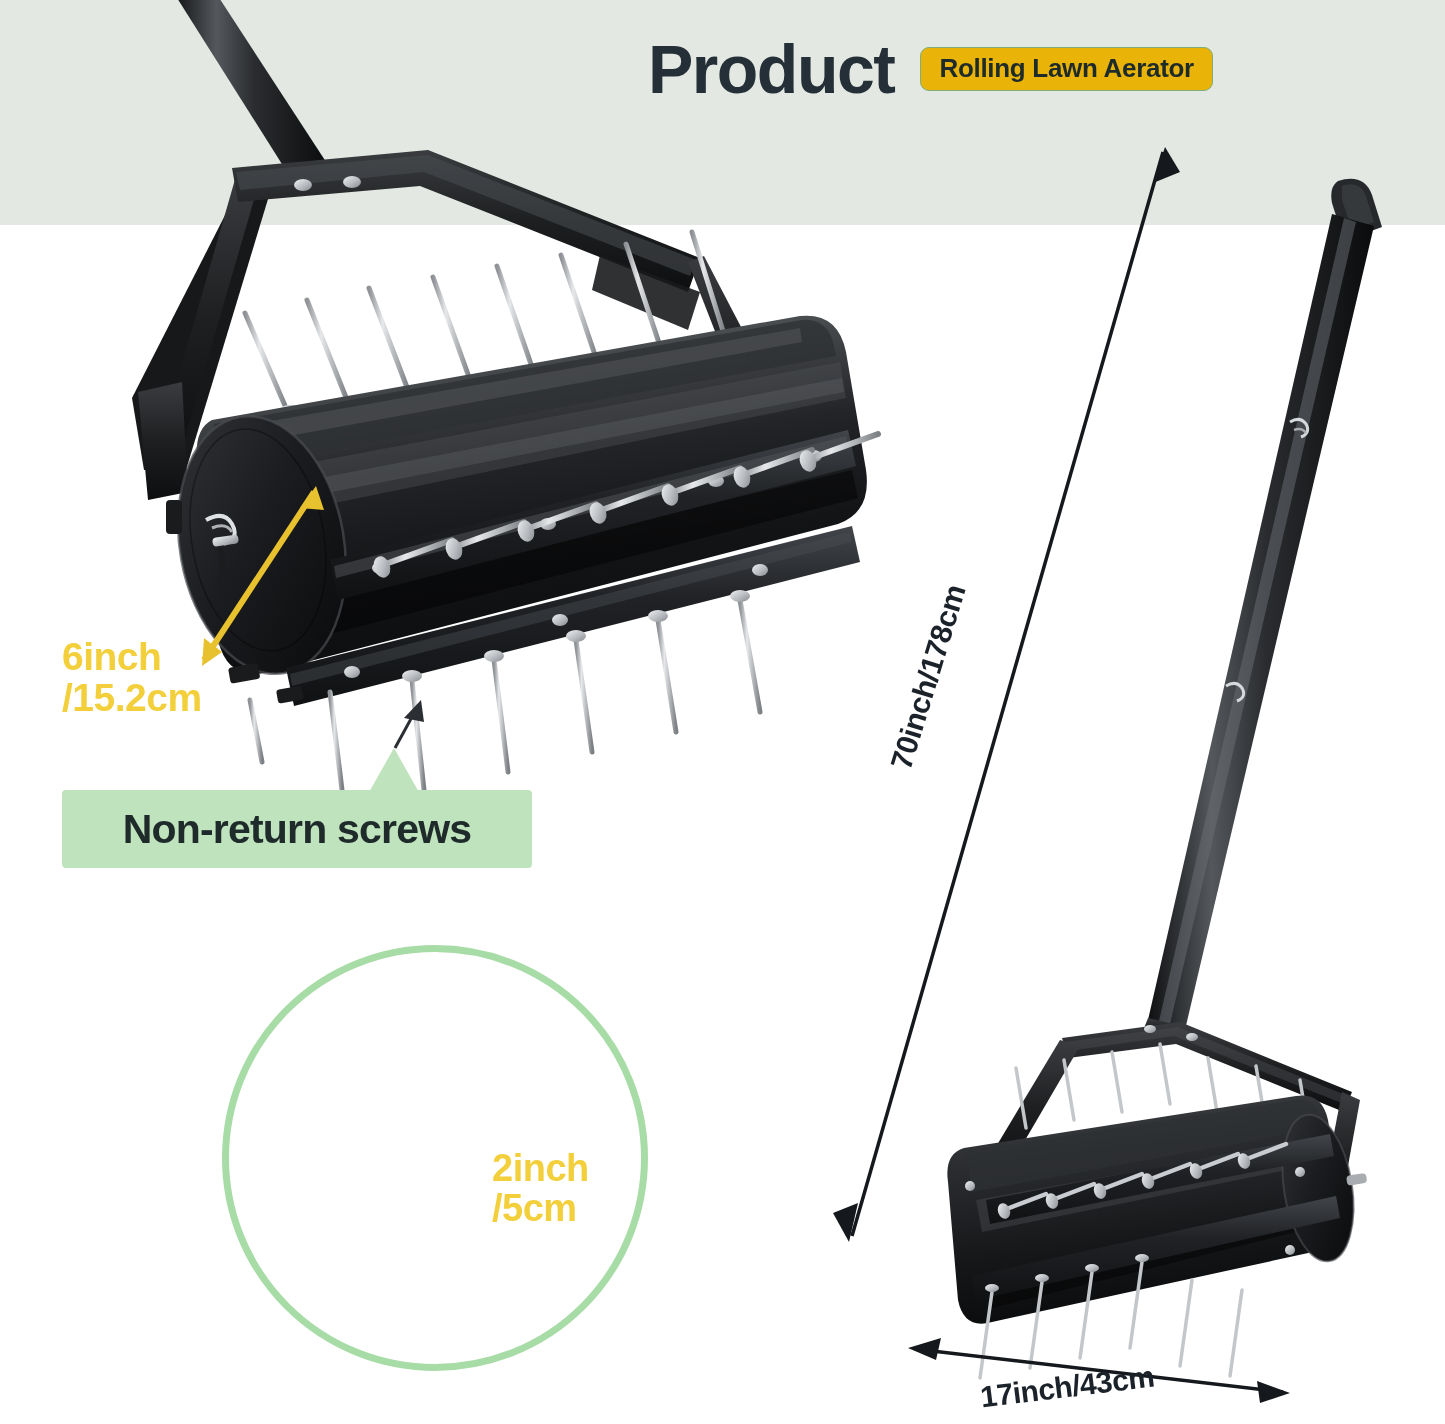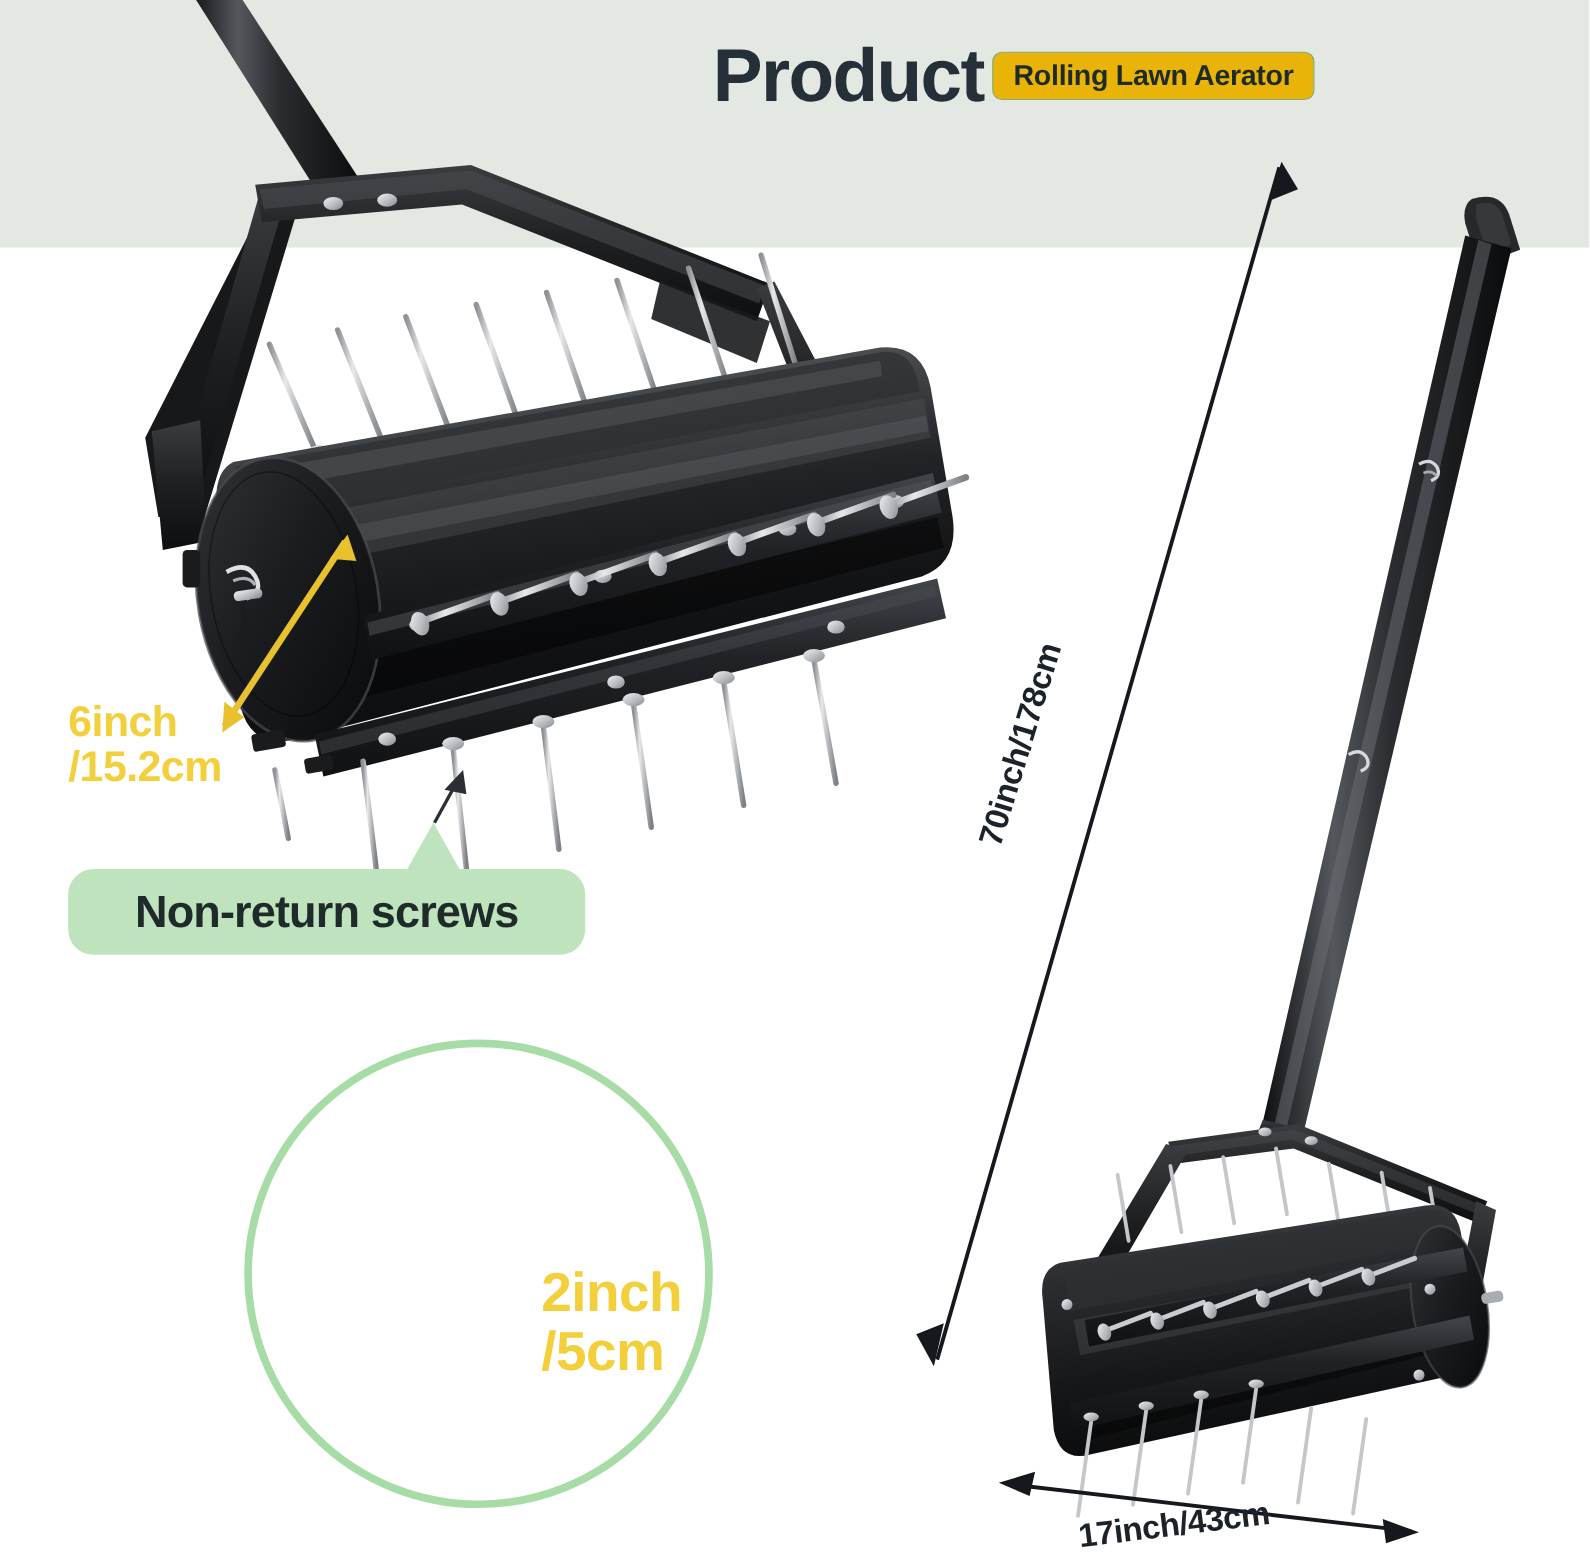--- a/index.html
+++ b/index.html
@@ -12,49 +12,49 @@
 
   
   .banner{position:absolute;left:0;top:0;width:1445px;height:225px;background:#e3e8e2;}
 
   
   .title-wrap{position:absolute;left:648px;top:36px;width:760px;z-index:6;}
   .title-line{
     font-weight:700;color:#242f38;letter-spacing:-1.5px;line-height:0.98;
     font-size:68px;white-space:nowrap;
   }
-  .title-row1{display:flex;align-items:center;gap:8px;}
+  .title-row1{display:flex;align-items:center;gap:26px;}
 
   .badge{
     display:inline-block;background:#eab308;border:1.5px solid #7fae7c;
     border-radius:9px;padding:7px 18px 9px 18px;color:#1d2b2a;
     font-size:26px;font-weight:600;letter-spacing:-0.3px;line-height:1;
     white-space:nowrap;
   }
 
   
   .dim-yellow{
     position:absolute;color:#f2cf3b;font-weight:700;font-size:39px;
     line-height:1.05;letter-spacing:-0.5px;white-space:nowrap;z-index:7;margin-top:41px;
   }
   #dim-6inch{left:62px;top:596px;}
-  #dim-2inch{left:492px;top:1108px;font-size:50px;}
+  #dim-2inch{left:492px;top:1108px;font-size:38px;}
 
   
   .dim-dark{
     position:absolute;color:#1b2229;font-weight:700;font-size:30px;
     letter-spacing:-0.5px;white-space:nowrap;z-index:7;
   }
   #dim-70inch{left:833px;top:660px;transform:rotate(-73deg);transform-origin:50% 50%;}
   #dim-17inch{left:980px;top:1370px;transform:rotate(-7deg);transform-origin:50% 50%;}
 
   
   .callout{
     position:absolute;left:62px;top:790px;width:470px;height:78px;
-    background:#bfe3bc;border-radius:23px;z-index:7;
+    background:#bfe3bc;border-radius:4px;z-index:7;
     display:flex;align-items:center;justify-content:center;
   }
   .callout span{
     color:#1f2b2a;font-size:41px;font-weight:700;letter-spacing:-0.8px;
   }
   .callout-tip{
     position:absolute;left:368px;top:748px;width:0;height:0;z-index:7;
     border-left:26px solid transparent;border-right:26px solid transparent;
     border-bottom:46px solid #bfe3bc;
   }

